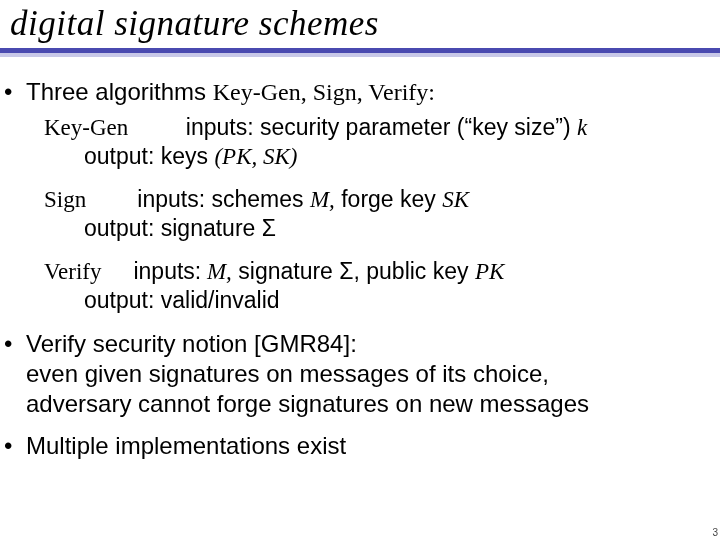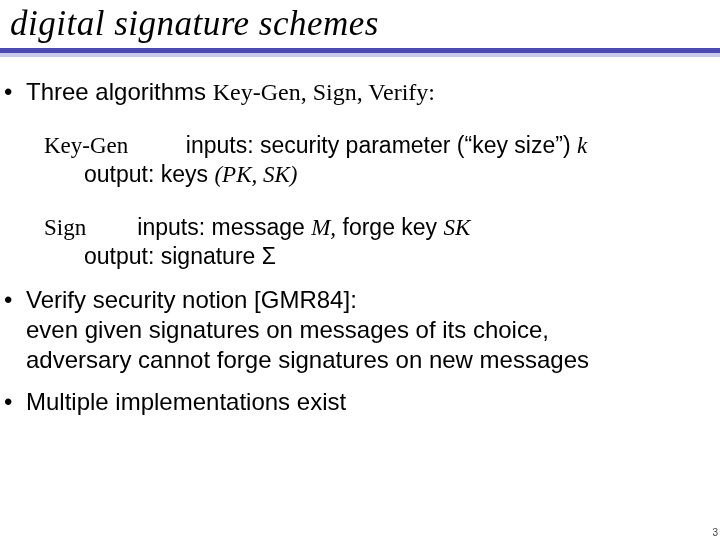--- a/index.html
+++ b/index.html
@@ -42,21 +42,21 @@
   .bullet .dot {
     width: 22px;
     font-size: 24px;
     line-height: 30px;
   }
   .bullet .btxt {
     font-size: 24px;
     line-height: 30px;
   }
   .subblock {
-    margin: 24px 0 14px 44px;
+    margin: 6px 0 14px 44px;
     font-size: 23px;
     line-height: 29px;
   }
   .subline2 {
     padding-left: 40px;
   }
   .u { }
   .serif { font-family: "Times New Roman", Times, serif; }
   .it { font-style: italic; }
   .pagenum {
@@ -89,27 +89,35 @@
     <div>
       <span class="serif u">Key-Gen</span>&nbsp;&nbsp;&nbsp;&nbsp;&nbsp;&nbsp;&nbsp;&nbsp;&nbsp;<span>inputs:</span><span> security parameter (“key size”) </span><span class="serif it">k</span>
     </div>
     <div class="subline2">
       <span>output:</span><span> keys </span><span class="serif it">(PK, SK)</span>
     </div>
   </div>
 
   <div class="subblock">
     <div>
-      <span class="serif u">Sign</span>&nbsp;&nbsp;&nbsp;&nbsp;&nbsp;&nbsp;&nbsp;&nbsp;<span>inputs:</span><span> message </span><span class="serif it">M,</span><span>  forge key </span><span class="serif it">SK</span>
+      <span class="serif u">Sign</span>&nbsp;&nbsp;&nbsp;&nbsp;&nbsp;&nbsp;&nbsp;&nbsp;<span>inputs:</span><span> schemes </span><span class="serif it">M,</span><span>  forge key </span><span class="serif it">SK</span>
     </div>
     <div class="subline2">
       <span>output:</span><span> signature Σ</span>
     </div>
   </div>
 
+  <div class="subblock">
+    <div>
+      <span class="serif u">Verify</span>&nbsp;&nbsp;&nbsp;&nbsp;&nbsp;<span>inputs:</span><span class="serif it"> M,</span><span>  signature Σ, public key </span><span class="serif it">PK</span>
+    </div>
+    <div class="subline2">
+      <span>output:</span><span> valid/invalid</span>
+    </div>
+  </div>
 
   <div class="bullet" style="margin-top:10px;">
     <div class="dot">•</div>
     <div class="btxt">
       <div>Verify security notion [GMR84]:</div>
       <div>even given signatures on messages of its choice,</div>
       <div>adversary cannot forge signatures on new messages</div>
     </div>
   </div>
 

